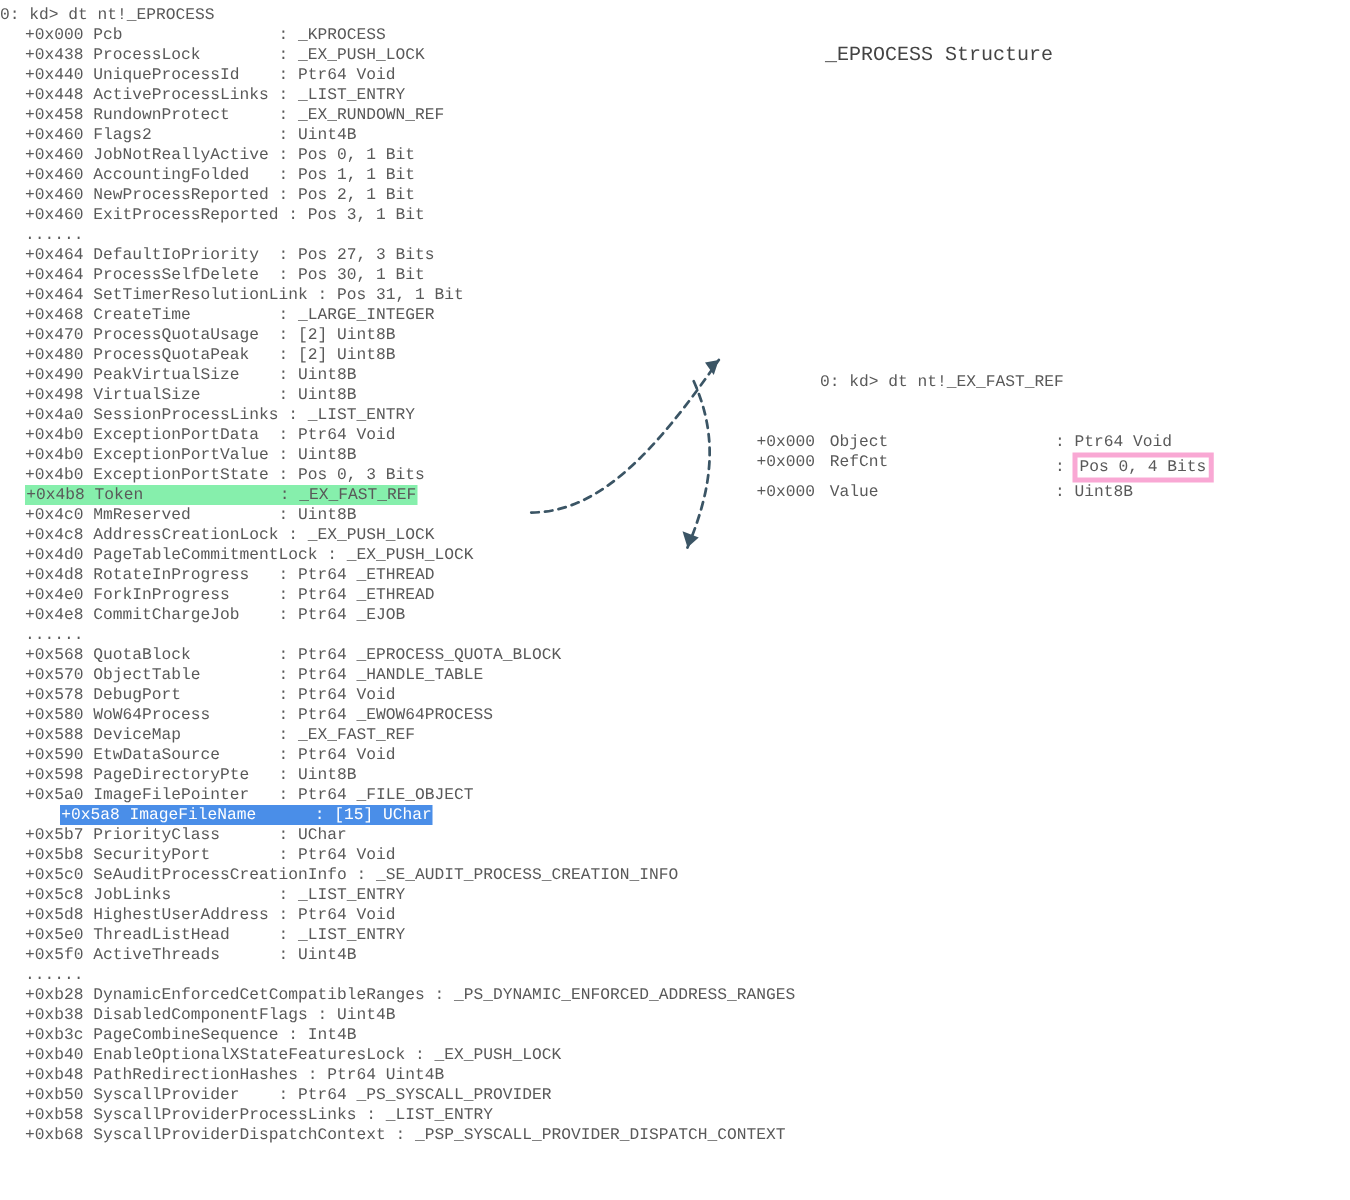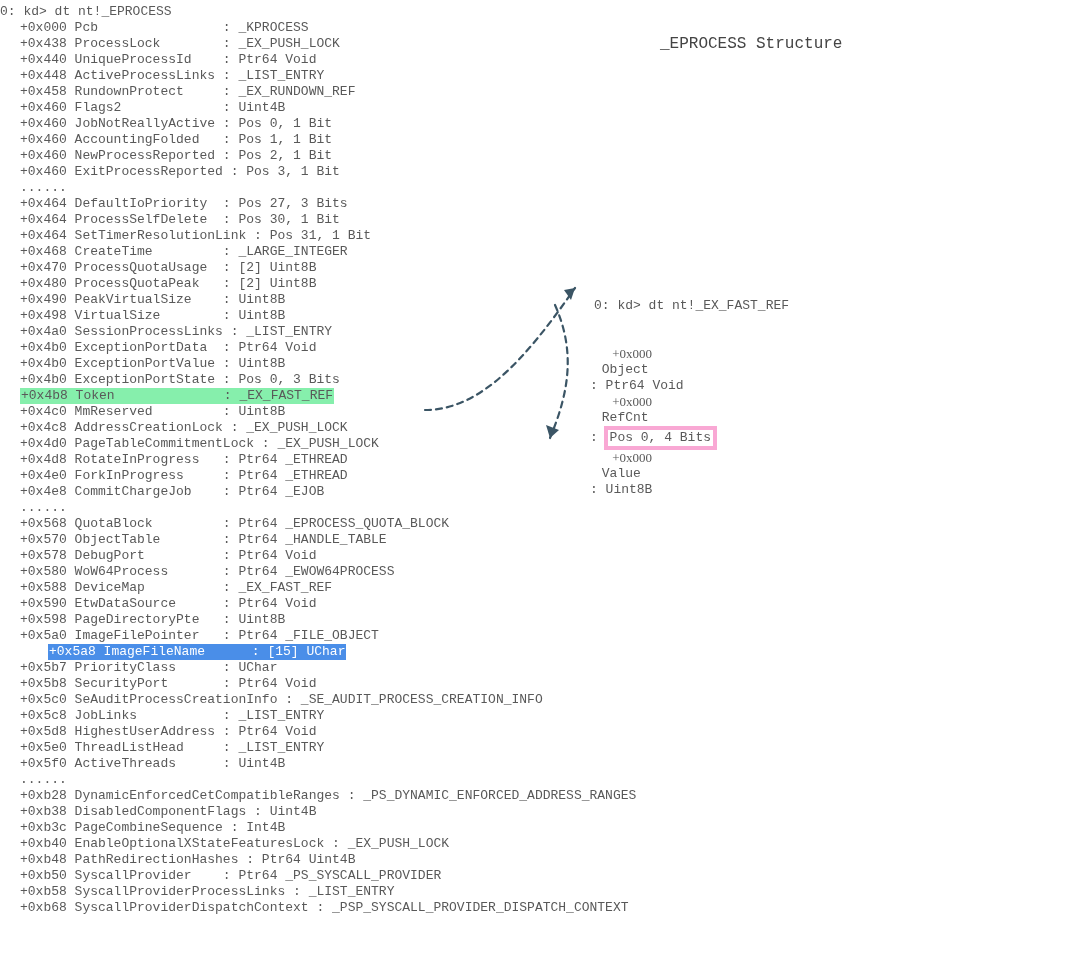--- a/index.html
+++ b/index.html
@@ -49,22 +49,22 @@
   .fast-ref-block {
     position: absolute;
     top: 266px;
     left: 590px;
     font-family: "Courier New", Courier, monospace;
     font-size: 13px;
     line-height: 16px;
     color: #595959;
     white-space: pre;
   }
-  .fast-ref-block .row { display:flex;flex-direction:column; }
-  .fast-ref-block .c1 { width: 62px; text-align:right;font-family:Liberation Serif, serif; }
+  .fast-ref-block .row { display:flex; }
+  .fast-ref-block .c1 { width: 62px; text-align:right; }
   .fast-ref-block .c2 { width: 188px; padding-left:4px; }
   .fast-ref-block .c3 { }
   .red-box {
     display:inline-block;
     border: 4px solid #f9a8d4;
     padding: 0 2px;
     margin-left: -2px;
   }
   .token-eq {
     position: absolute;

